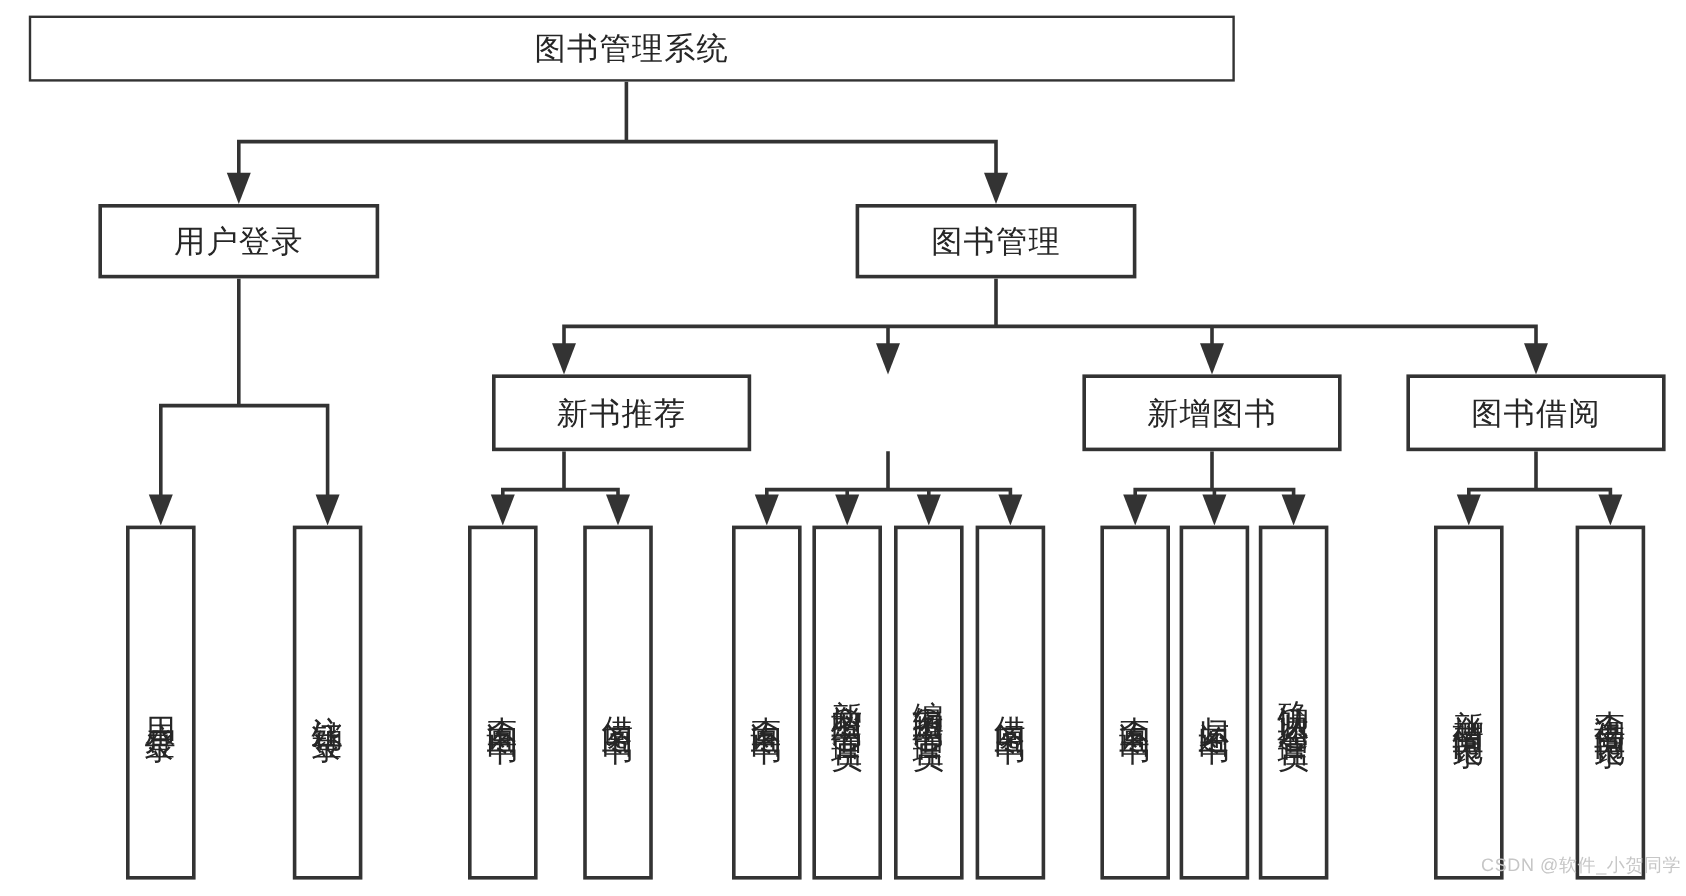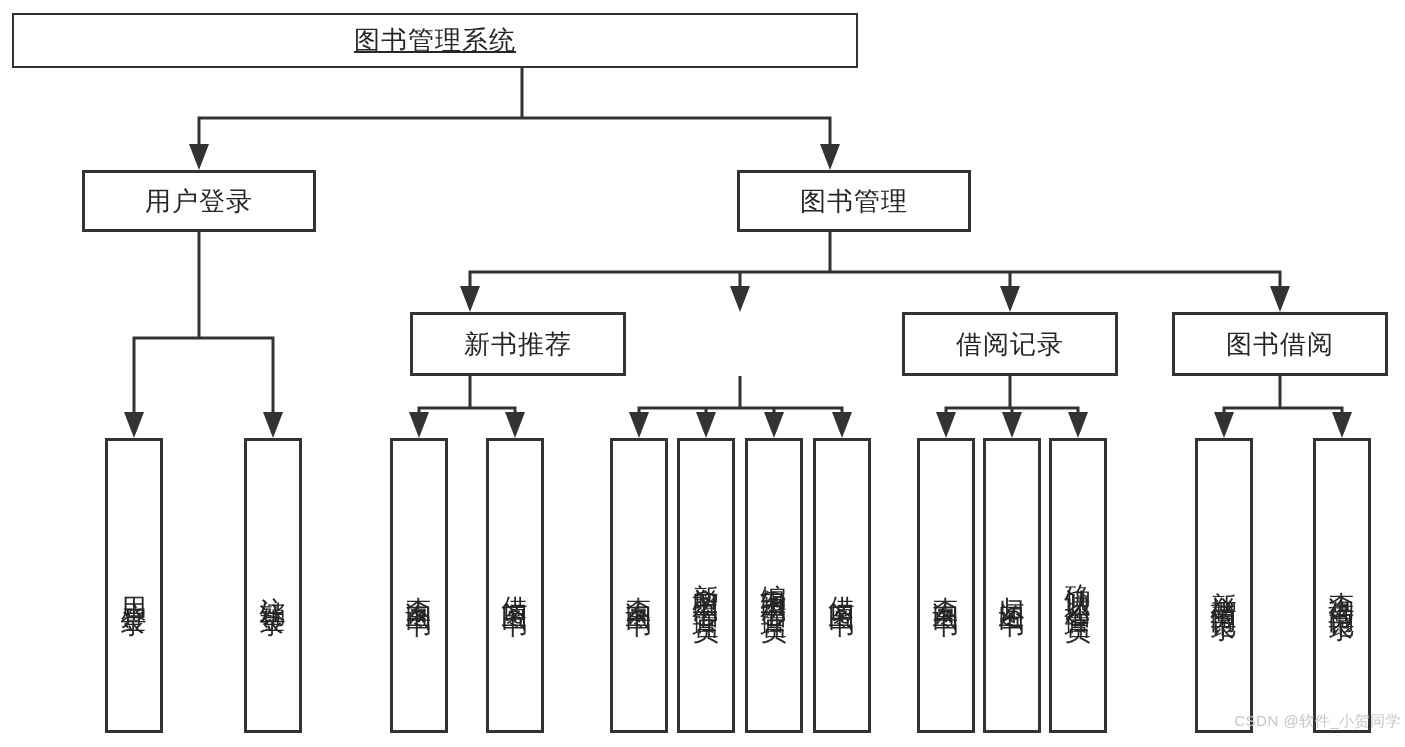--- a/index.html
+++ b/index.html
@@ -29,23 +29,22 @@
     border: 3px solid #333333;
     display: flex;
     align-items: center;
     justify-content: center;
     color: #262626;
     font-size: 26px;
     letter-spacing: 1px;
     white-space: nowrap;
   }
   .node.root {
-    left: 12px; top: 13px; width: 846px; height: 55px;
+    left: 24px; top: 13px; width: 1005px; height: 55px;
     border-width: 2px;
-    text-decoration: underline;
   }
   .node.l2 { top: 170px; width: 234px; height: 62px; }
   .node.l3 { top: 312px; width: 216px; height: 64px; }
   .node.leaf {
     top: 438px; width: 58px; height: 295px;
   }
   .leaf .vtext {
     writing-mode: vertical-rl;
     text-orientation: mixed;
     letter-spacing: 5px;
@@ -116,29 +115,29 @@
     </g>
   </svg>
 
   <div class="node root">
     <span class="label">图书管理系统</span>
   </div>
 
   <div class="node l2" style="left:82px;">
     <span class="label">用户登录</span>
   </div>
-  <div class="node l2" style="left:737px;">
+  <div class="node l2" style="left:713px;">
     <span class="label">图书管理</span>
   </div>
 
   <div class="node l3" style="left:362px;margin-left:48px;">
     <span class="label">新书推荐</span>
   </div>
   <div class="node l3" style="left:902px;">
-    <span class="label">借阅记录</span>
+    <span class="label">新增图书</span>
   </div>
   <div class="node l3" style="left:1172px;">
     <span class="label">图书借阅</span>
   </div>
 
   <div class="node leaf" style="left:105px;">
     <span class="vtext">用户登录</span>
   </div>
   <div class="node leaf" style="left:244px;">
     <span class="vtext">注销登录</span>

